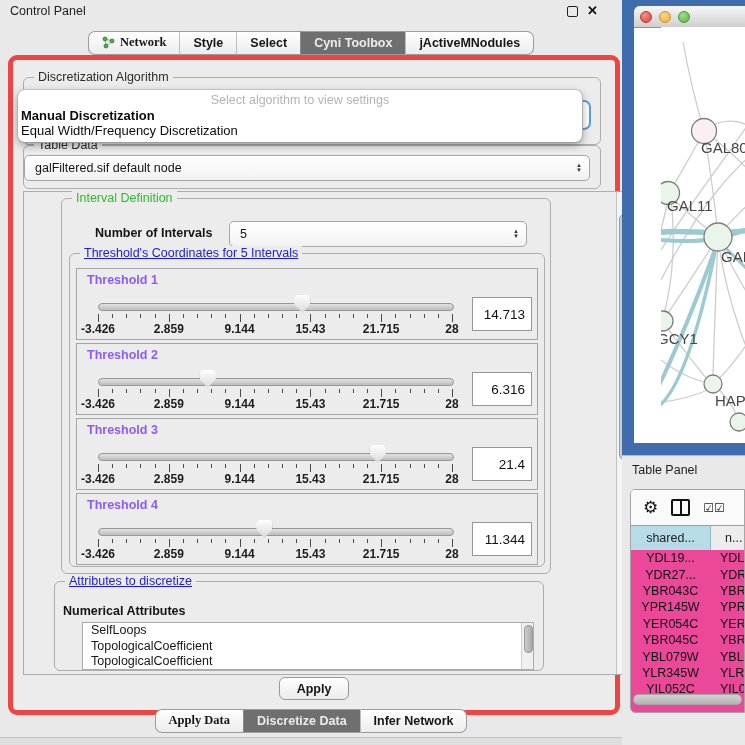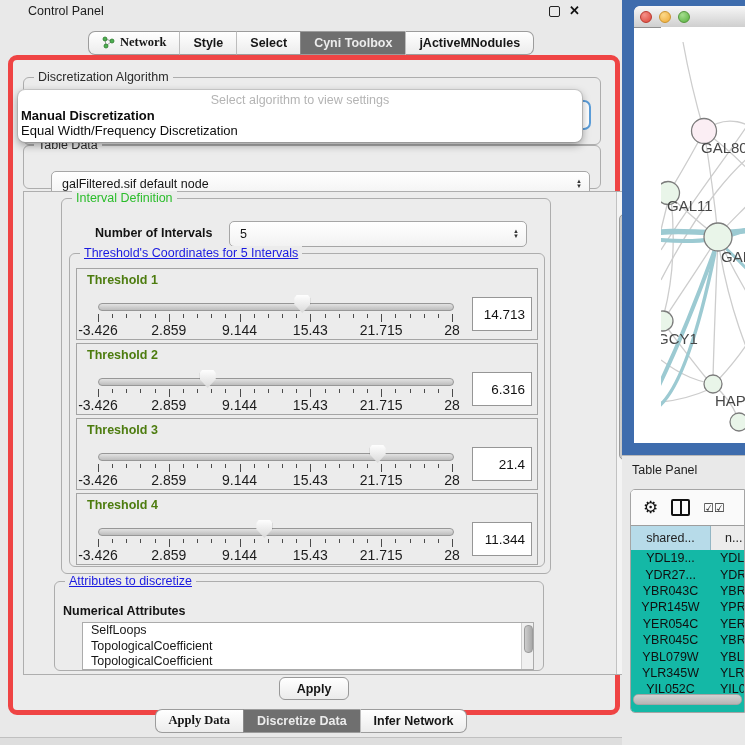--- a/index.html
+++ b/index.html
@@ -3,21 +3,21 @@
 <meta charset="utf-8">
 <style>
   html,body{margin:0;padding:0;}
   body{
     width:745px;height:745px;position:relative;overflow:hidden;
     font-family:"Liberation Sans",sans-serif;background:#e9e9e9;
     -webkit-font-smoothing:antialiased;
   }
   
   .control-panel{position:absolute;left:0;top:0;width:622px;height:745px;background:#e9e9e9;}
-  .cp-titlebar{height:22px;display:flex;align-items:center;padding:0 28px;font-size:12.5px;color:#1d1d1d;}
+  .cp-titlebar{height:22px;display:flex;align-items:center;padding:0 10px;font-size:12.5px;color:#1d1d1d;}
   .cp-titlebar .win-icons{margin-left:auto;display:flex;align-items:center;gap:9px;padding-right:14px;}
   .float-glyph{width:9px;height:9px;border:1.6px solid #222;border-radius:2px;display:inline-block;}
   .close-glyph{font-size:13px;font-weight:bold;color:#111;line-height:10px;}
   
   .tab-bar{position:absolute;left:0;right:0;display:flex;justify-content:center;z-index:6;}
   .tab-bar.top{top:31px;}
   .tab-bar.bottom{top:709px;}
   .tab{
     display:flex;align-items:center;gap:5px;padding:3px 13px 4px 13px;font-size:12.5px;font-weight:bold;color:#161616;
     background:linear-gradient(#ffffff,#ececec);border-top:1px solid #9c9c9c;border-bottom:1px solid #9c9c9c;
@@ -44,42 +44,42 @@
   .algo-combo{position:absolute;left:9px;top:22px;right:9px;height:26px;border:2.5px solid var(--c-focus_ring,#5b9dd9);border-radius:7px;background:#fff;}
   .popup{
     position:absolute;left:5px;top:30px;width:564px;height:52px;background:#ffffff;border-radius:7px;z-index:20;
     box-shadow:0 3px 9px rgba(0,0,0,.38),0 0 0 1px #d4d4d4;padding-top:3px;box-sizing:border-box;
   }
   .popup-hint{text-align:center;color:#b4b4b4;font-size:12.5px;height:15px;}
   .popup-item{font-size:13px;color:#0c0c0c;padding-left:3px;height:15px;line-height:15px;}
   .popup-item.bold{font-weight:bold;}
   
   .tabledata-group{left:10px;top:85px;width:576px;height:42px;}
-  .tabledata-combo{position:absolute;left:27px;top:9px;right:10px;height:24px;margin-top:16px;}
+  .tabledata-combo{position:absolute;left:0;top:9px;right:10px;height:24px;}
   
   .scroll-area{position:absolute;left:10px;top:131px;width:572px;height:482px;border:1px solid #aeaeae;background:#ececec;padding-left:36px;}
   .vscrollbar{position:absolute;top:0;bottom:0;right:0;width:15px;background:#f4f4f4;border-left:1px solid #c2c2c2;}
   .vscrollbar .thumbbar{position:absolute;left:2px;width:9px;top:22px;height:244px;border-radius:5px;
     background:linear-gradient(90deg,#cfcfcf,#a9a9a9);border:1px solid #9b9b9b;}
   .interval-group{left:37px;top:6px;width:488px;height:374px;}
   .noi-row{position:absolute;left:0;top:22px;right:0;height:26px;}
   .noi-label{position:absolute;left:33px;top:5px;font-size:12.5px;font-weight:bold;color:#141414;}
   .noi-combo{position:absolute;left:167px;top:0;width:286px;height:24px;}
   .thr-group{left:7px;top:54px;width:474px;height:312px;}
   .threshold-box{position:relative;margin:0 6px 3px 6px;height:70px;border:1px solid #a5a5a5;background:#ececec;}
   .threshold-list .threshold-box:first-child{margin-top:14px;}
-  .th-label{position:absolute;left:10px;top:4px;font-size:12.5px;font-weight:bold;color:#4d7c0f;}
+  .th-label{position:absolute;left:10px;top:4px;font-size:12.5px;font-weight:bold;color:#8b5cf6;}
   .slider-zone{position:absolute;left:0;top:0;right:62px;bottom:0;}
   .track{position:absolute;left:21px;width:354px;top:34px;height:6px;border-radius:4px;
     background:linear-gradient(#e2e2e2,#bdbdbd);border:1px solid #979797;}
   .ticks{position:absolute;left:0;right:0;top:45px;height:8px;}
   .tick{position:absolute;width:1px;background:#4a4a4a;height:4px;top:0;}
   .tick.major{height:8px;}
   .tick-labels{position:absolute;left:0;right:0;top:53px;height:11px;}
-  .tick-labels span{position:absolute;transform:translateX(-50%);font-size:14px;font-weight:normal;color:#1c1c1c;white-space:nowrap;}
+  .tick-labels span{position:absolute;transform:translateX(-50%);font-size:12px;font-weight:bold;color:#1c1c1c;white-space:nowrap;}
   .thumb{position:absolute;top:26px;width:16px;height:18px;
     background:linear-gradient(#fefefe,#d9d9d9);
     clip-path:polygon(14% 0%,86% 0%,100% 16%,100% 52%,50% 100%,0% 52%,0% 16%);
     filter:drop-shadow(0 0 1px rgba(0,0,0,.6));}
   .value-box{position:absolute;right:5px;top:28px;width:52px;height:32px;background:#fff;border:1px solid #969696;
     display:flex;align-items:center;justify-content:flex-end;padding-right:6px;font-size:13.5px;color:#111;}
   .attr-group{left:30px;top:389px;width:488px;height:88px;}
   .attr-subtitle{position:absolute;left:8px;top:22px;font-size:12.5px;font-weight:bold;color:#141414;}
   .attr-list{position:absolute;left:27px;top:40px;width:450px;height:46px;background:#fff;border:1px solid #ababab;overflow:hidden;}
   .attr-item{font-size:12.5px;color:#161616;padding-left:8px;line-height:15.5px;white-space:nowrap;}
@@ -107,21 +107,21 @@
   .tp-window{position:absolute;left:8px;top:33px;right:0;bottom:33px;background:#fff;border:1px solid #a5a5a5;border-radius:5px 0 0 5px;overflow:hidden;}
   .tp-toolbar{height:35px;display:flex;align-items:center;gap:13px;padding-left:12px;background:#fafafa;}
   .gear-glyph{font-size:17px;color:#141414;line-height:17px;}
   .split-glyph{width:15px;height:13px;border:2px solid #111;border-radius:2px;position:relative;}
   .split-glyph:after{content:"";position:absolute;left:50%;top:0;bottom:0;width:2px;background:#111;transform:translateX(-50%);}
   .checks-glyph{font-size:12px;color:#222;letter-spacing:0px;}
   .tp-header{display:flex;height:24px;border-top:1px solid #9e9e9e;border-bottom:1px solid #9e9e9e;font-size:12.5px;color:#222;}
   .tp-header .hc1{width:79px;background:var(--c-header_blue,#b7dbe9);border-right:1px solid #93b6c4;
     display:flex;align-items:center;justify-content:center;}
   .tp-header .hc2{flex:1;background:#ececec;display:flex;align-items:center;padding-left:14px;}
-  .tp-rows{position:absolute;left:0;right:0;top:60px;bottom:0;overflow:hidden;background:#14b8a6;}
+  .tp-rows{position:absolute;left:0;right:0;top:60px;bottom:0;overflow:hidden;background:#ec4899;}
   .tp-row{display:flex;height:16.4px;font-size:12.5px;color:#101010;align-items:center;}
   .tp-row .c1{width:79px;text-align:center;flex:none;}
   .tp-row .c2{padding-left:10px;white-space:nowrap;}
   .hscrollbar{position:absolute;left:2px;right:2px;bottom:7px;height:9px;border-radius:5px;
     background:linear-gradient(#d2d2d2,#b5b5b5);border:1px solid #a5a5a5;}
 </style>
 </head>
 <body>
 
 <div class="control-panel">

